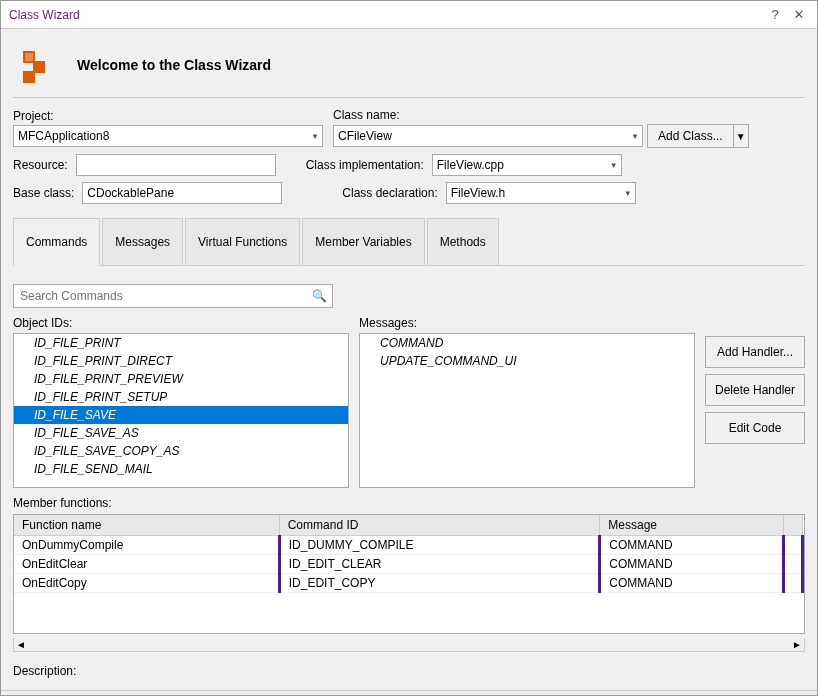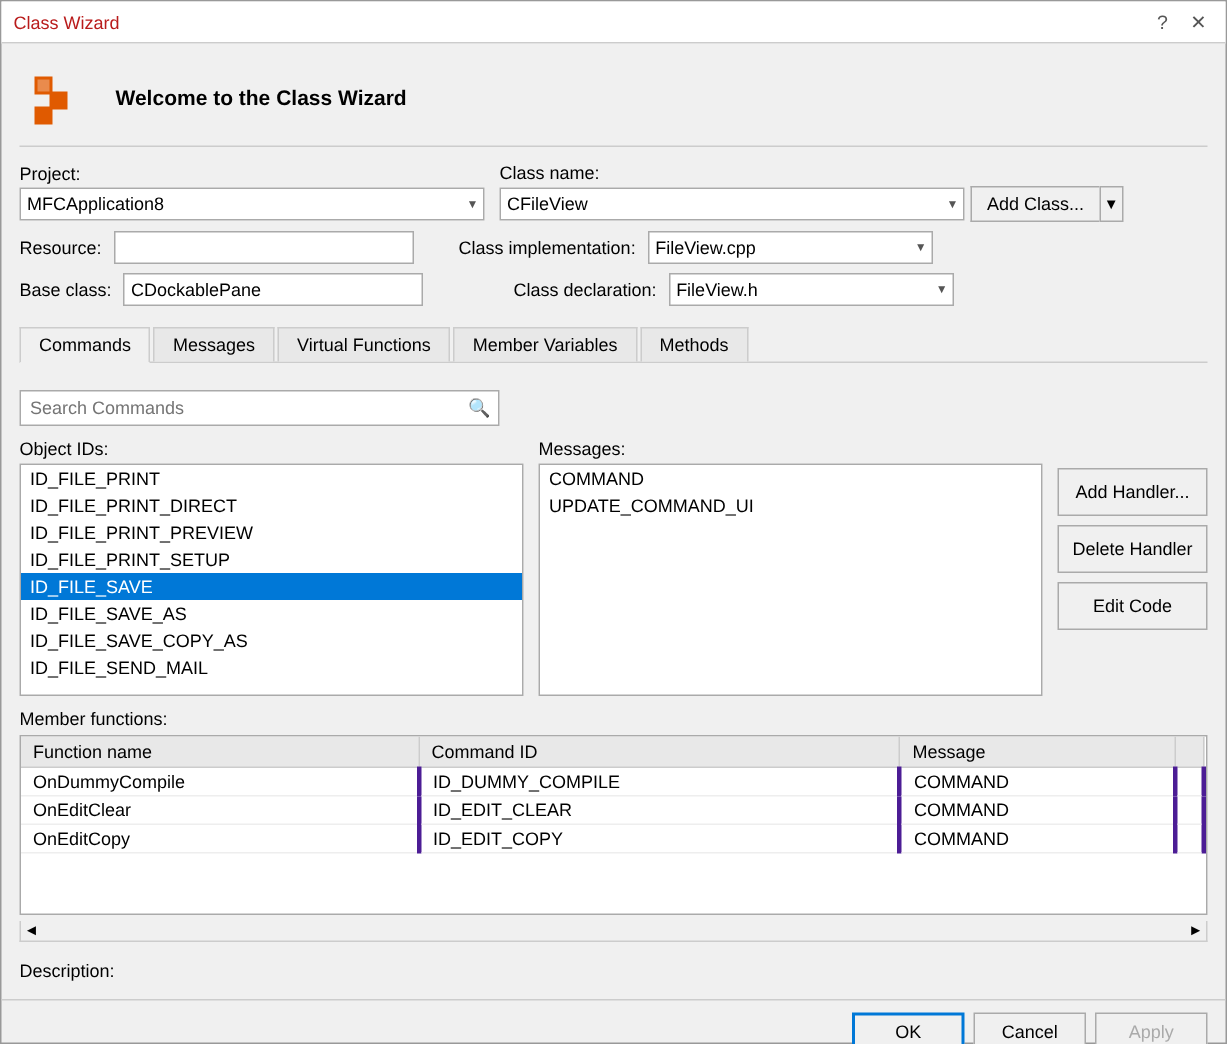--- a/index.html
+++ b/index.html
@@ -23,21 +23,21 @@
       justify-content: space-between;
       padding: 4px 8px;
       height: 28px;
     }
 
     .title-bar-left {
       display: flex;
       align-items: center;
       gap: 6px;
       font-size: 12px;
-      color: #b91c1c;
+      color: #701a75;
     }
 
     .title-bar-right {
       display: flex;
       align-items: center;
       gap: 4px;
     }
 
     .title-btn {
       width: 20px;
@@ -197,21 +197,21 @@
     }
 
     .tabs {
       display: flex;
       gap: 0;
       border-bottom: 1px solid #ccc;
       margin-top: 4px;
     }
 
     .tab {
-      padding: 4px 12px;
+      padding: 16px 12px;
       border: 1px solid #ccc;
       border-bottom: none;
       background: #e8e8e8;
       cursor: pointer;
       font-size: 12px;
       margin-right: 2px;
     }
 
     .tab.active {
       background: #f0f0f0;
@@ -269,22 +269,23 @@
 
     .listbox {
       border: 1px solid #aaa;
       background: #fff;
       height: 155px;
       overflow-y: auto;
       font-size: 12px;
     }
 
     .listbox-item {
-      padding: 2px 6px;
-      cursor: pointer;
+      padding: 2px 20px;
+      cursor: pointer;
+      font-style: italic;
     }
     .listbox-item.selected { background: #0078d7; color: #ffffff; }
 
     .right-buttons {
       display: flex;
       flex-direction: column;
       gap: 6px;
       justify-content: flex-start;
       padding-top: 20px;
     }

